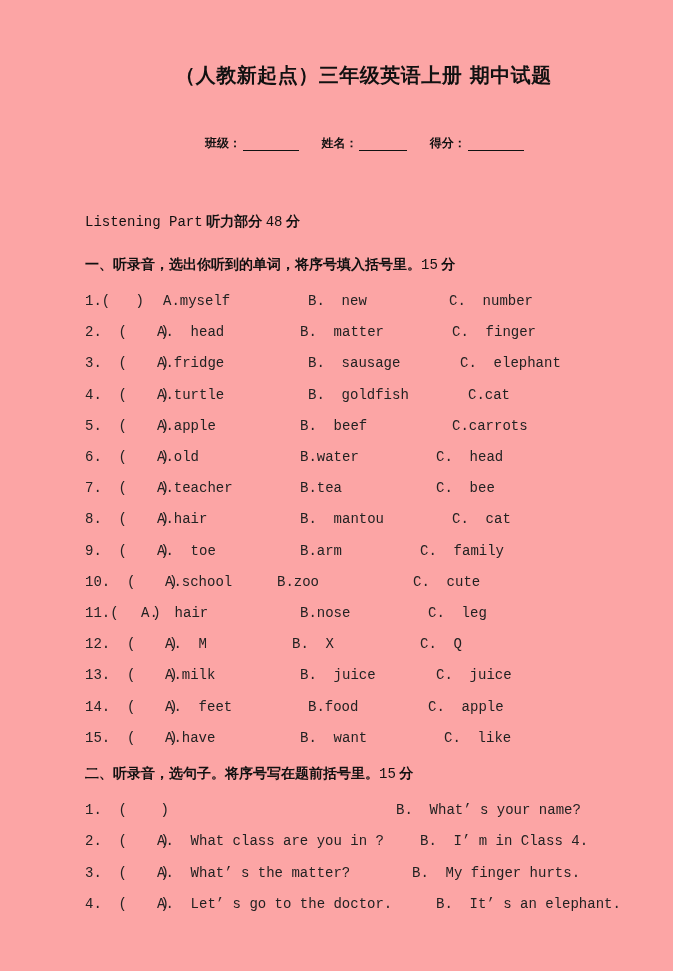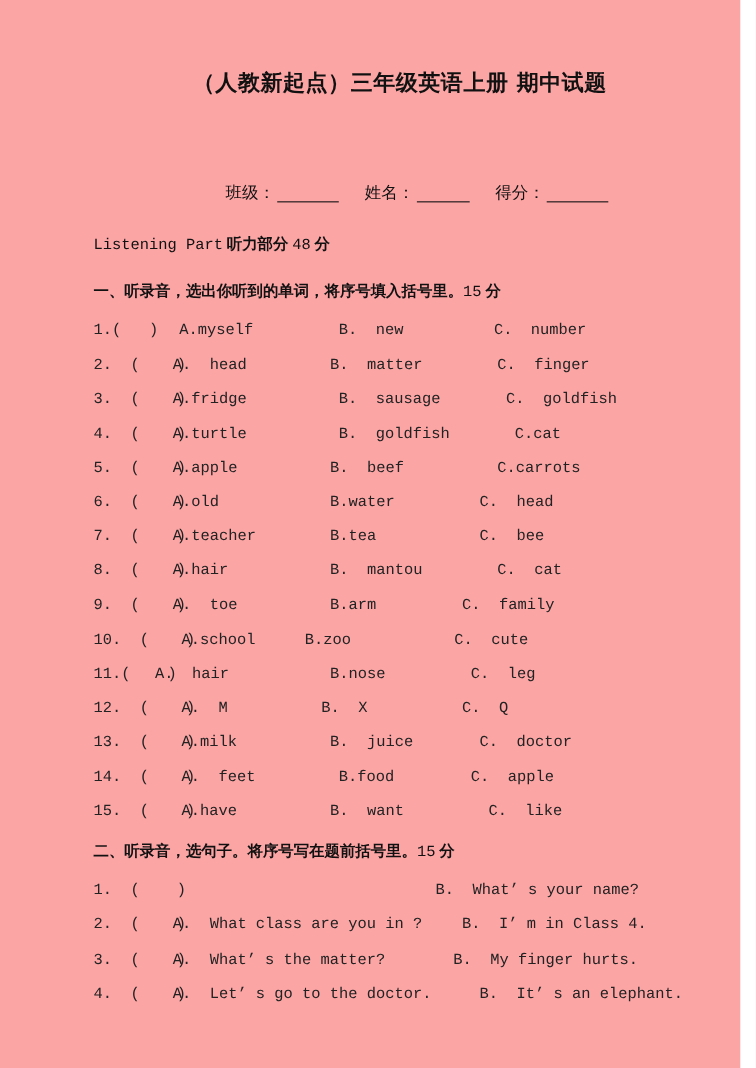--- a/index.html
+++ b/index.html
@@ -1,20 +1,20 @@
 <!DOCTYPE html>
 <html><head>
 <meta charset="utf-8">
 <style>
   html, body { margin: 0; padding: 0; background: #ffffff; }
   body { width: 687px; height: 971px; position: relative; overflow: hidden; color: #111; }
   .page { position: absolute; left: 0; top: 0; width: 673px; height: 971px; background: #fca5a5; }
   .title { position: absolute; top: 62px; left: 0; width: 687px; text-align: center;
     font-family: "DejaVu Sans", sans-serif; font-weight: bold; font-size: 20px; letter-spacing: 0.5px; padding-left: 40px; box-sizing: border-box; }
-  .info { position: absolute; top: 166px; left: 205px; font-family: "DejaVu Sans", sans-serif; font-size: 15px; white-space: nowrap; }
+  .info { position: absolute; top: 134px; left: 205px; font-family: "DejaVu Sans", sans-serif; font-size: 12px; white-space: nowrap; font-weight: bold; }
   .info .blank { display: inline-block; border-bottom: 1px solid #111; height: 16px; vertical-align: -4px; }
   .info .lbl { margin-right: 2px; }
   .part { position: absolute; top: 213px; left: 85px; font-size: 14px; white-space: nowrap; }
   .mono { font-family: "Liberation Mono", "DejaVu Sans Mono", monospace; }
   .cn-b { font-family: "DejaVu Sans", sans-serif; font-weight: bold; }
   .section { position: absolute; left: 85px; font-size: 14px; white-space: nowrap; text-align: center; }
   .row { position: absolute; left: 0; width: 687px; height: 20px; font-family: "Liberation Mono", "DejaVu Sans Mono", monospace; font-size: 14px; color: #222; }
   .row span { position: absolute; white-space: pre; top: 0; }
 </style>
 </head>
@@ -54,21 +54,21 @@
       <div class="row" style="top: 324.2px;">
         <span style="left:85px">2.  (    )</span>
         <span style="left:157px">A.  head</span>
         <span style="left:300px">B.  matter</span>
         <span style="left:452px">C.  finger</span>
       </div>
       <div class="row" style="top: 355.4px;">
         <span style="left:85px">3.  (    )</span>
         <span style="left:157px">A.fridge</span>
         <span style="left:308px">B.  sausage</span>
-        <span style="left:460px">C.  goldfish</span>
+        <span style="left:460px">C.  elephant</span>
       </div>
       <div class="row" style="top: 386.6px;">
         <span style="left:85px">4.  (    )</span>
         <span style="left:157px">A.turtle</span>
         <span style="left:308px">B.  goldfish</span>
         <span style="left:468px">C.cat</span>
       </div>
       <div class="row" style="top: 417.8px;">
         <span style="left:85px">5.  (    )</span>
         <span style="left:157px">A.apple</span>
@@ -114,21 +114,21 @@
       <div class="row" style="top: 636.2px;">
         <span style="left:85px">12.  (    )</span>
         <span style="left:165px">A.  M</span>
         <span style="left:292px">B.  X</span>
         <span style="left:420px">C.  Q</span>
       </div>
       <div class="row" style="top: 667.4px;">
         <span style="left:85px">13.  (    )</span>
         <span style="left:165px">A.milk</span>
         <span style="left:300px">B.  juice</span>
-        <span style="left:436px">C.  doctor</span>
+        <span style="left:436px">C.  juice</span>
       </div>
       <div class="row" style="top: 698.6px;">
         <span style="left:85px">14.  (    )</span>
         <span style="left:165px">A.  feet</span>
         <span style="left:308px">B.food</span>
         <span style="left:428px">C.  apple</span>
       </div>
       <div class="row" style="top: 729.8px;">
         <span style="left:85px">15.  (    )</span>
         <span style="left:165px">A.have</span>

